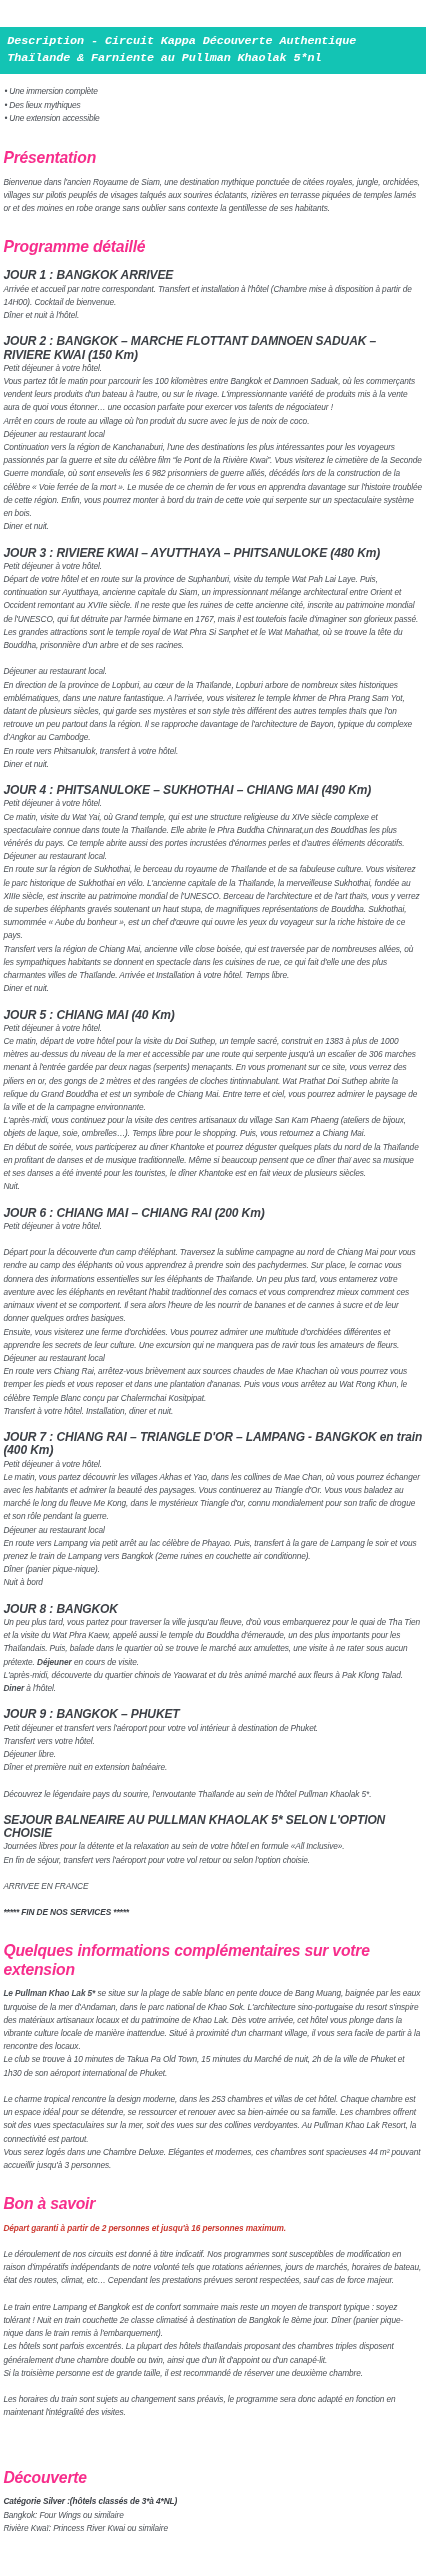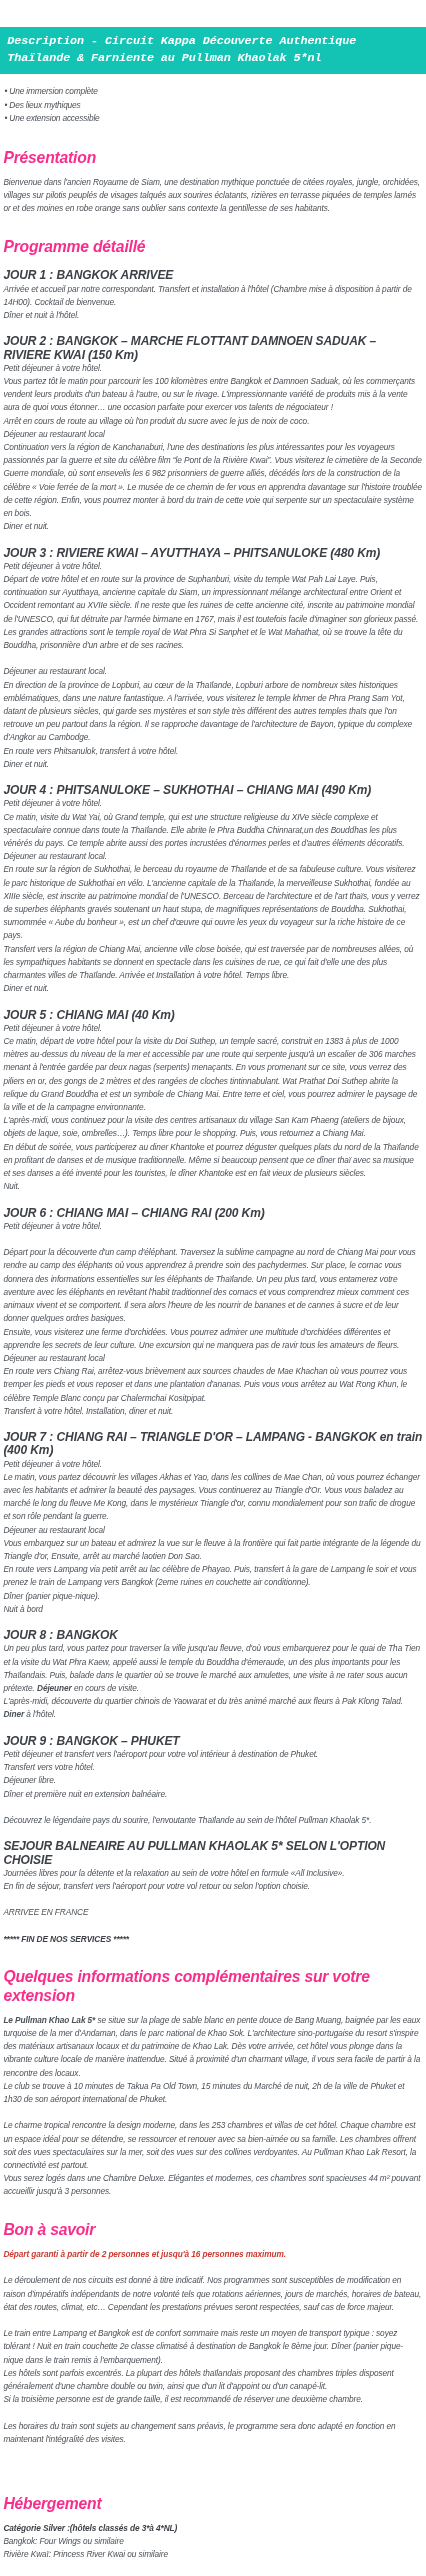--- a/index.html
+++ b/index.html
@@ -124,21 +124,20 @@
       <div class="gap"></div>
       <p>Départ pour la découverte d'un camp d'éléphant. Traversez la sublime campagne au nord de Chiang Mai pour vous rendre au camp des éléphants où vous apprendrez à prendre soin des pachydermes. Sur place, le cornac vous donnera des informations essentielles sur les éléphants de Thaïlande. Un peu plus tard, vous entamerez votre aventure avec les éléphants en revêtant l'habit traditionnel des cornacs et vous comprendrez mieux comment ces animaux vivent et se comportent. Il sera alors l'heure de les nourrir de bananes et de cannes à sucre et de leur donner quelques ordres basiques.</p>
       <p>Ensuite, vous visiterez une ferme d'orchidées. Vous pourrez admirer une multitude d'orchidées différentes et apprendre les secrets de leur culture. Une excursion qui ne manquera pas de ravir tous les amateurs de fleurs.</p>
       <p>Déjeuner au restaurant local</p>
       <p>En route vers Chiang Rai, arrêtez-vous brièvement aux sources chaudes de Mae Khachan où vous pourrez vous tremper les pieds et vous reposer et dans une plantation d'ananas. Puis vous vous arrêtez au Wat Rong Khun, le célèbre Temple Blanc conçu par Chalermchai Kositpipat.</p>
       <p>Transfert à votre hôtel. Installation, diner et nuit.</p>
       <p class="day">JOUR 7 : CHIANG RAI – TRIANGLE D'OR – LAMPANG - BANGKOK en train (400 Km)</p>
       <p>Petit déjeuner à votre hôtel.</p>
       <p>Le matin, vous partez découvrir les villages Akhas et Yao, dans les collines de Mae Chan, où vous pourrez échanger avec les habitants et admirer la beauté des paysages. Vous continuerez au Triangle d'Or. Vous vous baladez au marché le long du fleuve Me Kong, dans le mystérieux Triangle d'or, connu mondialement pour son trafic de drogue et son rôle pendant la guerre.</p>
       <p>Déjeuner au restaurant local</p>
-      <p>Vous embarquez sur un bateau et admirez la vue sur le fleuve à la frontière qui fait partie intégrante de la légende du Triangle d'or, Ensuite, arrêt au marché laotien Don Sao.</p>
       <p>En route vers Lampang via petit arrêt au lac célèbre de Phayao. Puis, transfert à la gare de Lampang le soir et vous prenez le train de Lampang vers Bangkok (2eme ruines en couchette air conditionne).</p>
       <p>Dîner (panier pique-nique).</p>
       <p>Nuit à bord</p>
       <p class="day">JOUR 8 : BANGKOK</p>
       <p>Un peu plus tard, vous partez pour traverser la ville jusqu'au fleuve, d'où vous embarquerez pour le quai de Tha Tien et la visite du Wat Phra Kaew, appelé aussi le temple du Bouddha d'émeraude, un des plus importants pour les Thaïlandais. Puis, balade dans le quartier où se trouve le marché aux amulettes, une visite à ne rater sous aucun prétexte. <b>Déjeuner</b> en cours de visite.</p>
       <p>L'après-midi, découverte du quartier chinois de Yaowarat et du très animé marché aux fleurs à Pak Klong Talad.</p>
       <p><b>Diner</b> à l'hôtel.</p>
       <p class="day">JOUR 9 : BANGKOK – PHUKET</p>
       <p>Petit déjeuner et transfert vers l'aéroport pour votre vol intérieur à destination de Phuket.</p>
       <p>Transfert vers votre hôtel.</p>
@@ -164,19 +163,19 @@
       <div class="gap"></div>
       <p>Le déroulement de nos circuits est donné à titre indicatif. Nos programmes sont susceptibles de modification en raison d'impératifs indépendants de notre volonté tels que rotations aériennes, jours de marchés, horaires de bateau, état des routes, climat, etc… Cependant les prestations prévues seront respectées, sauf cas de force majeur.</p>
       <div class="gap"></div>
       <p>Le train entre Lampang et Bangkok est de confort sommaire mais reste un moyen de transport typique : soyez tolérant ! Nuit en train couchette 2e classe climatisé à destination de Bangkok le 8ème jour. Dîner (panier pique-nique dans le train remis à l'embarquement).</p>
       <p>Les hôtels sont parfois excentrés. La plupart des hôtels thaïlandais proposant des chambres triples disposent généralement d'une chambre double ou twin, ainsi que d'un lit d'appoint ou d'un canapé-lit.</p>
       <p>Si la troisième personne est de grande taille, il est recommandé de réserver une deuxième chambre.</p>
       <div class="gap"></div>
       <p>Les horaires du train sont sujets au changement sans préavis, le programme sera donc adapté en fonction en maintenant l'intégralité des visites.</p>
       <div class="gap"></div>
       <div class="gap"></div>
-      <h2 class="sec-heading">Hébergement</h2>
+      <h2 class="sec-heading">Découverte</h2>
       <p class="bold">Catégorie Silver :(hôtels classés de 3*à 4*NL)</p>
       <p>Bangkok: Four Wings ou similaire</p>
       <p>Rivière Kwaï: Princess River Kwai ou similaire</p>
     </main>
 </div>
 
 
 </body></html>

